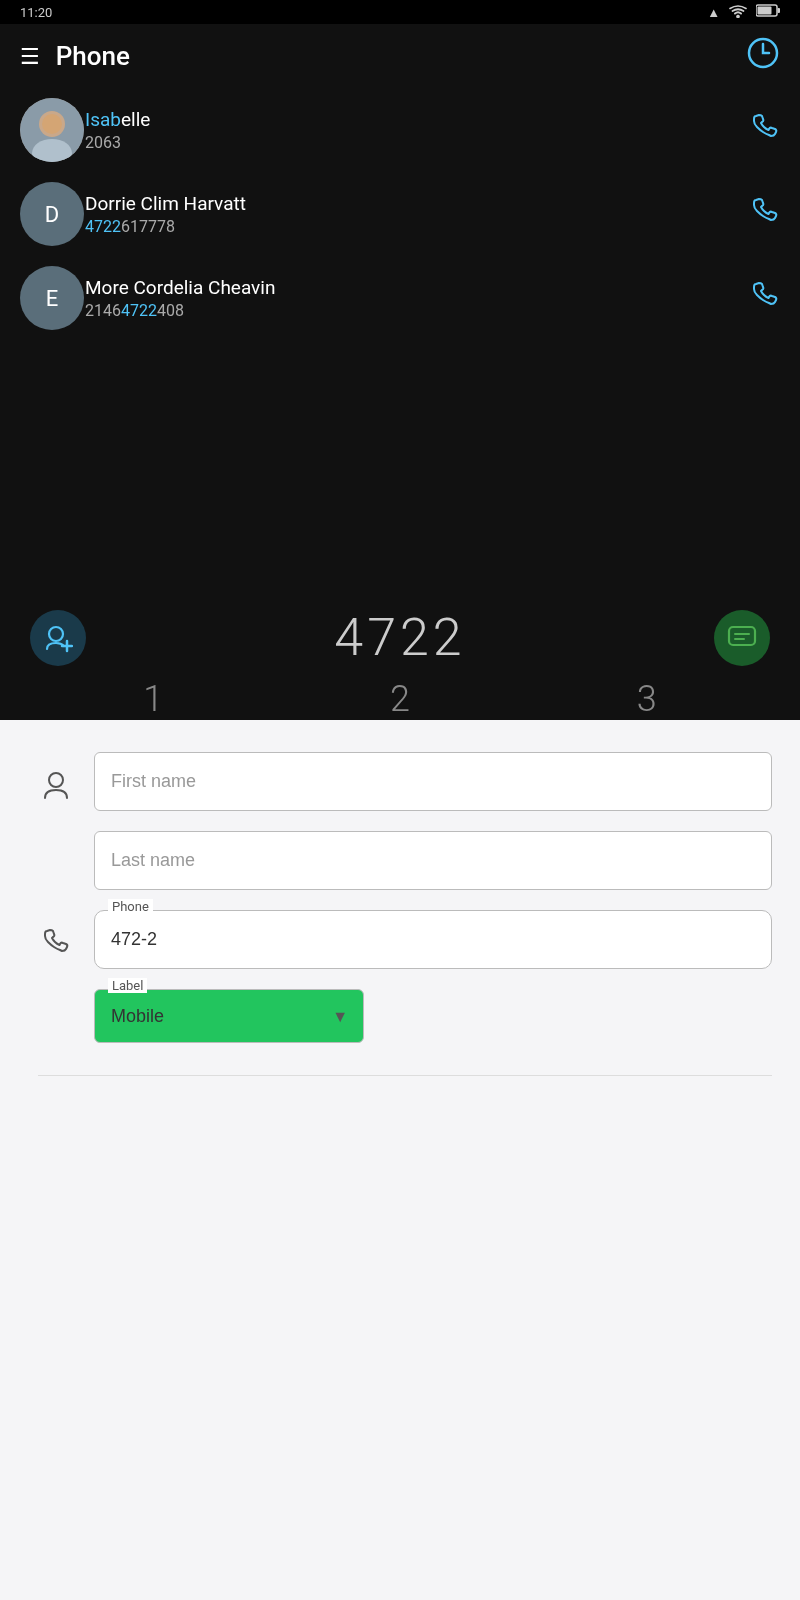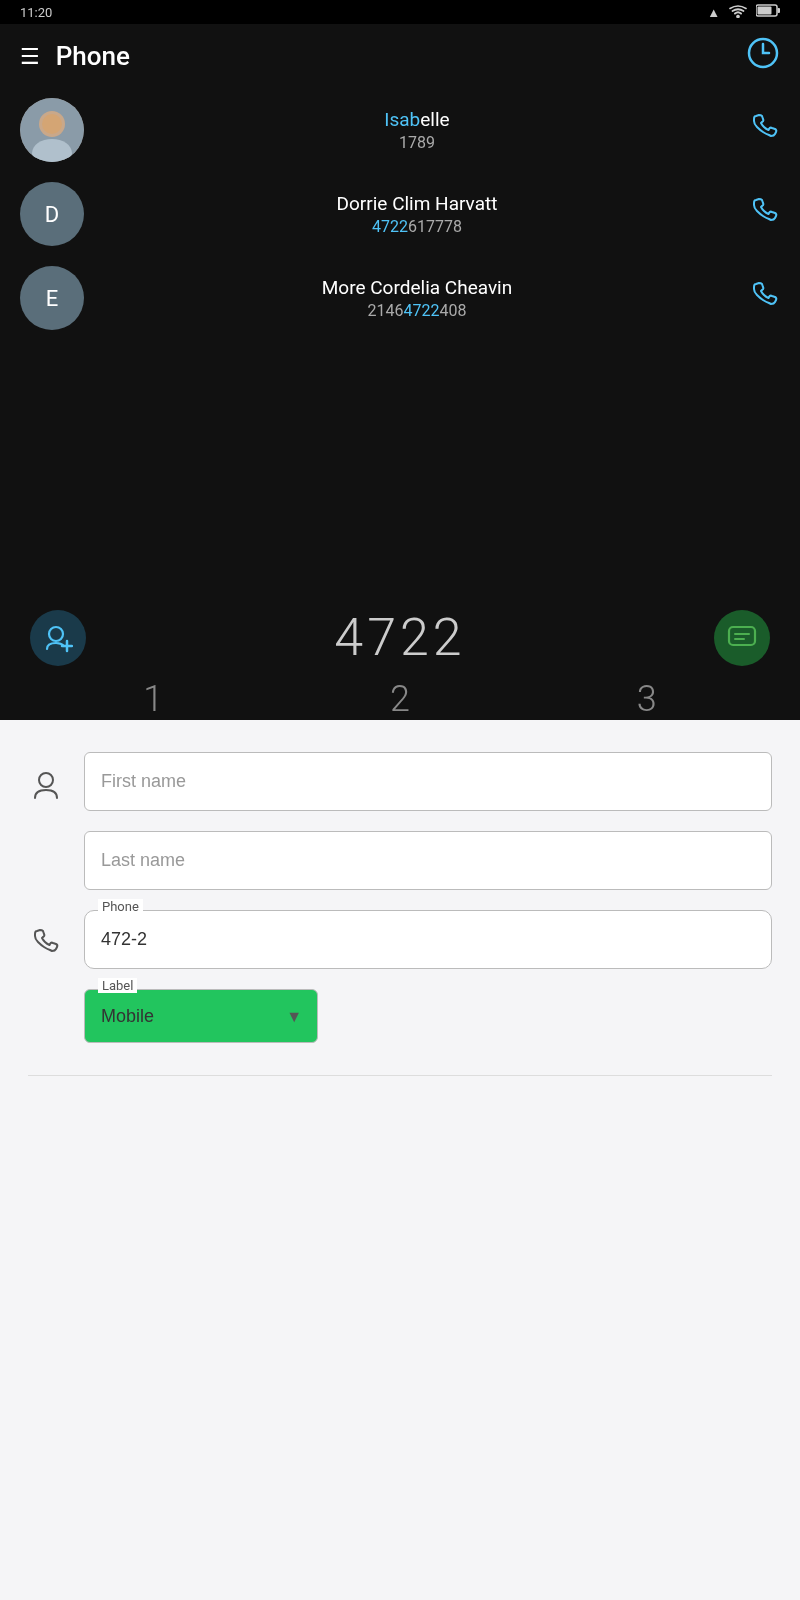--- a/index.html
+++ b/index.html
@@ -54,22 +54,21 @@
 
     
     .contact-list {
       flex: 1;
       padding: 0 10px;
     }
     .contact-item {
       display: flex;
       align-items: center;
       padding: 10px 10px;
-      gap: 16px;
-      text-align: center;
+      gap: 1px;
     }
     .avatar {
       width: 64px; height: 64px;
       border-radius: 50%;
       background: #666;
       display: flex; align-items: center; justify-content: center;
       font-size: 22px; color: #fff;
       overflow: hidden; flex-shrink: 0;
     }
     .avatar.photo {
@@ -151,20 +150,21 @@
       cursor: pointer;
     }
 
     
     .form-body {
       flex: 1;
       padding: 32px 28px 24px 28px;
       display: flex;
       flex-direction: column;
       gap: 0;
+      margin-left: 10px;
     }
 
     .field-row {
       display: flex;
       align-items: flex-start;
       gap: 20px;
       margin-bottom: 20px;
     }
     .field-icon {
       color: #555; font-size: 26px;
@@ -206,21 +206,21 @@
       padding: 18px 16px;
       font-size: 18px;
       color: #333;
       background: #fff;
       outline: none;
     }
 
     
     .label-field-wrapper {
       position: relative;
-      width: 234px;
+      width: 270px;
       margin-left: 56px;
     }
     .label-field-wrapper .floating-label {
       position: absolute;
       top: -11px; left: 14px;
       background: #fff;
       padding: 0 4px;
       font-size: 13px;
       color: #555;
     }
@@ -319,21 +319,21 @@
           <circle cx="32" cy="32" r="32" fill="#8a9ba8"></circle>
           <circle cx="32" cy="26" r="13" fill="#c9a88a"></circle>
           <ellipse cx="32" cy="55" rx="20" ry="14" fill="#b0c0cc"></ellipse>
           <circle cx="32" cy="26" r="10" fill="#d4a574"></circle>
         </svg>
       </div>
       <div class="contact-info">
         <div class="contact-name">
           <span class="highlight">Isab</span><span>elle</span>
         </div>
-        <div class="contact-number">1789</div>
+        <div class="contact-number">2063</div>
       </div>
       <span class="call-icon-btn">
         <svg width="30" height="30" viewBox="0 0 30 30">
             <path d="M6 4 Q4 4 4 7 L4 9 Q4 12 7 15 Q10 18 13 20 Q16 22 19 23 L21 24 Q24 24 25 22 L26 20 Q27 18 25 17 L22 16 Q20 15 19 17 L18.5 18 Q16 17 14 15 Q12 13 11 11 L12 10 Q14 9 13 7 L12 4 Q11 3 9 3 Z" fill="none" stroke="#4fc3f7" stroke-width="2" stroke-linejoin="round"></path>
           </svg>
       </span>
     </div>
 
     <div class="contact-item">
       <div class="avatar" style="background:#5a6e7a;">

